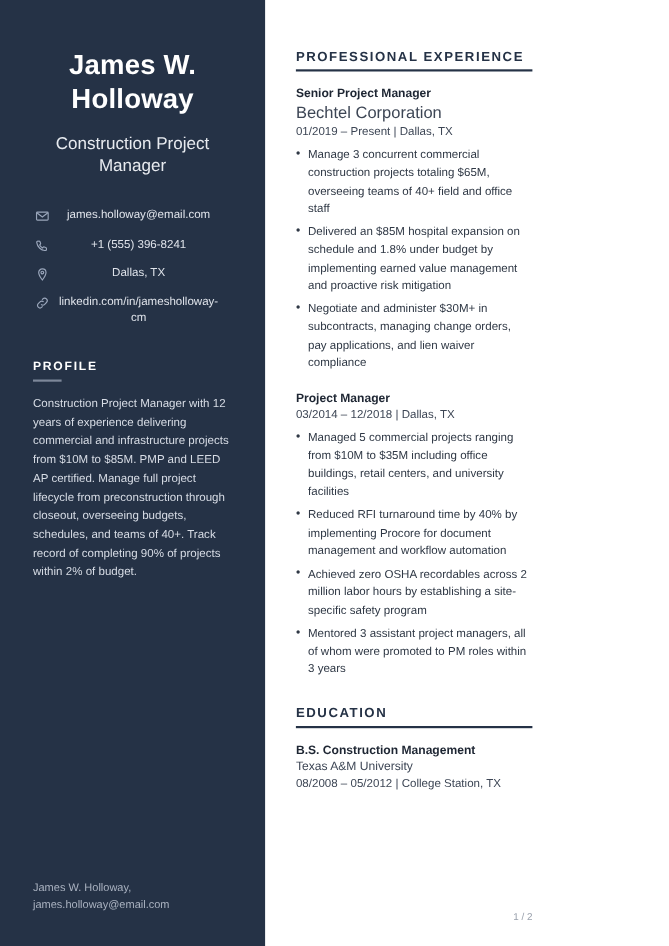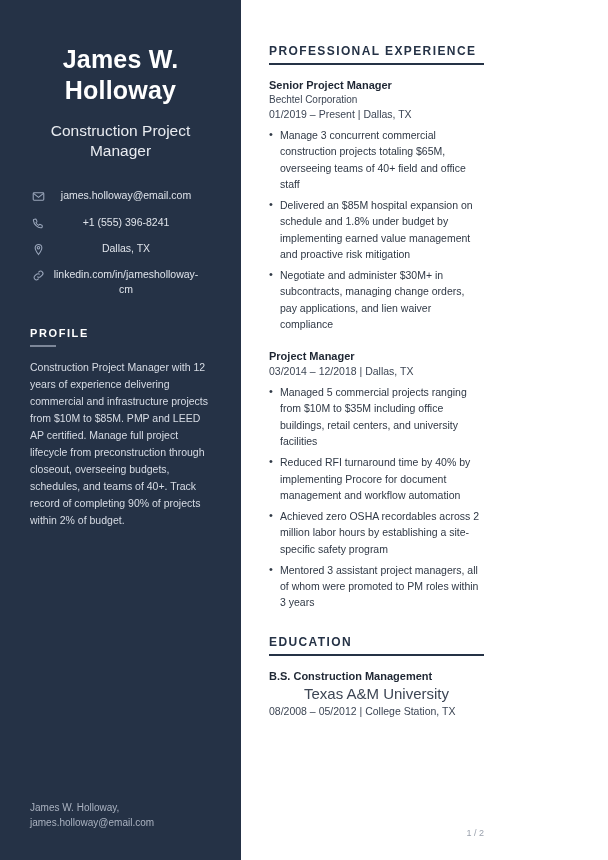--- a/index.html
+++ b/index.html
@@ -136,21 +136,21 @@
   }
   .job { margin-bottom: 18px; }
   .job:last-child { margin-bottom: 0; }
   .job-title {
     font-size: 11px;
     font-weight: bold;
     color: #1e2633;
     margin: 0 0 3px 0;
   }
   .job-company {
-    font-size: 10px;
+    font-size: 15px;
     color: #3d4655;
     margin: 0 0 3px 0;
   }
   .job-meta {
     font-size: 10.5px;
     color: #3d4655;
     margin: 0 0 7px 0;
   }
   ul.bullets {
     margin: 0;
@@ -173,24 +173,23 @@
     color: #2f3845;
     font-size: 11px;
   }
   .edu-degree {
     font-size: 11px;
     font-weight: bold;
     color: #1e2633;
     margin: 0 0 3px 0;
   }
   .edu-school {
-    font-size: 15px;
+    font-size: 11px;
     color: #3d4655;
     margin: 0 0 3px 0;
-    text-align: center;
   }
   .edu-meta {
     font-size: 10.5px;
     color: #3d4655;
     margin: 0;
   }
   .page-number {
     position: absolute;
     right: 32px;
     bottom: 22px;

